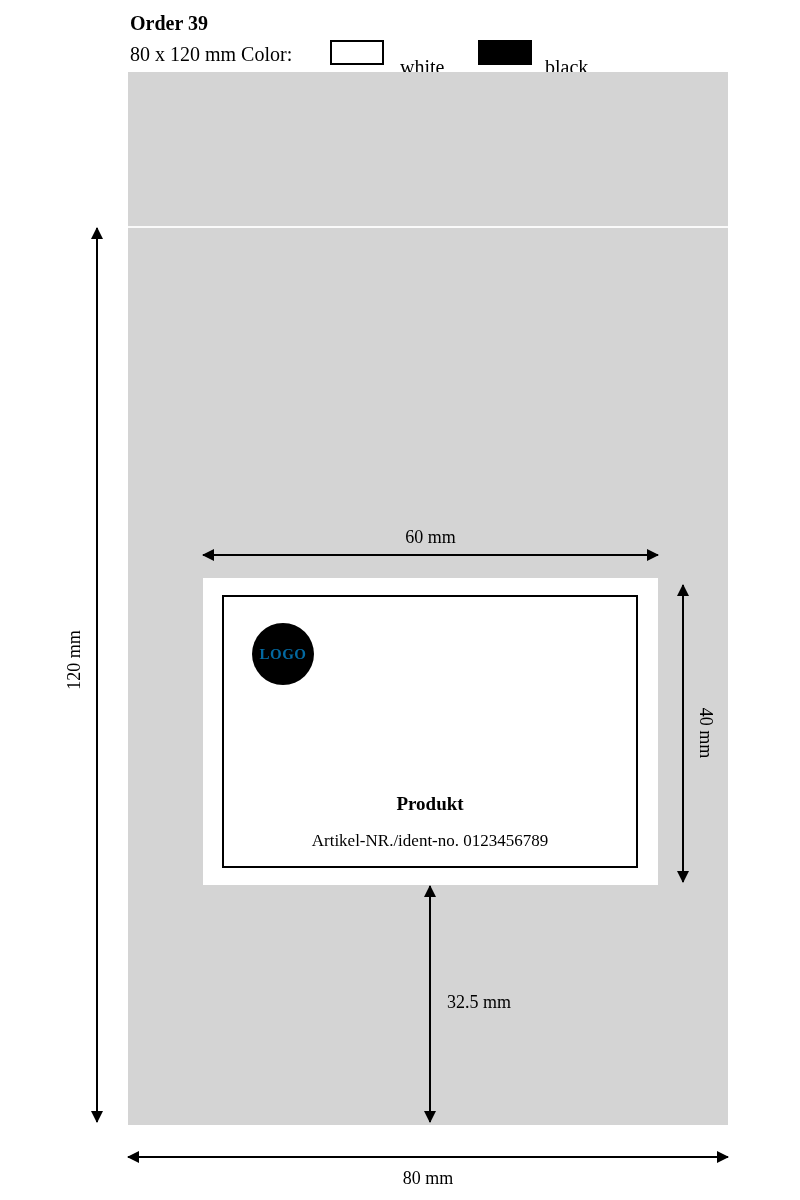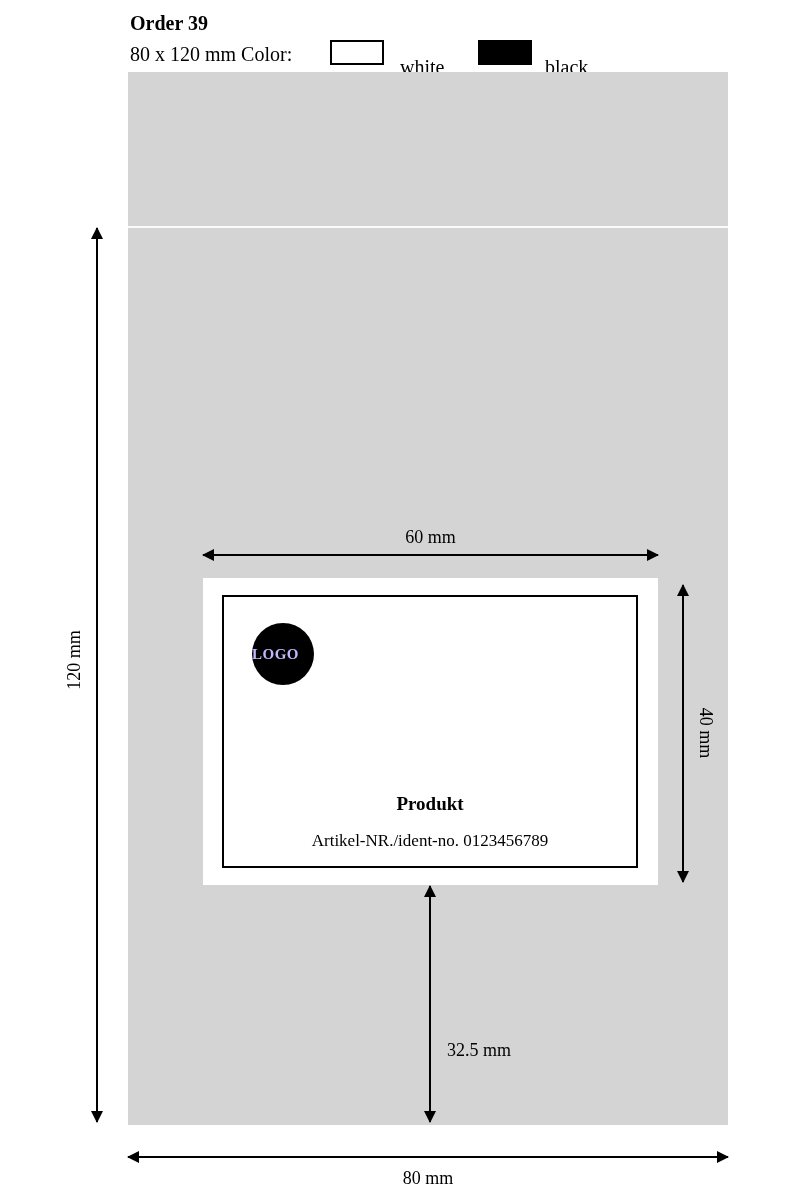--- a/index.html
+++ b/index.html
@@ -18,42 +18,42 @@
   .swatch-name.white{left:270px;}
   .swatch-name.black{left:415px;}
   
   .package{position:absolute;left:128px;top:72px;width:600px;height:1053px;background:#d4d4d4;}
   .flap-line{position:absolute;left:0;top:154px;width:100%;height:2px;background:#fafafa;}
   
   .label-pad{position:absolute;left:203px;top:578px;width:455px;height:307px;background:#ffffff;}
   .label-box{position:absolute;left:222px;top:595px;width:416px;height:273px;background:#ffffff;border:2px solid #000;box-sizing:border-box;}
   .logo-circle{
     position:absolute;left:28px;top:26px;width:62px;height:62px;border-radius:50%;
-    background:#000;color:#c4b5fd;display:flex;align-items:center;
+    background:#000;color:#0369a1;display:flex;align-items:center;justify-content:center;
     font-weight:bold;font-size:15px;letter-spacing:0.5px;
   }
   .product-group{position:absolute;left:0;top:124px;width:100%;text-align:center;font-weight:bold;font-size:19px;}
   .product{position:absolute;left:0;top:180px;width:100%;text-align:center;font-weight:bold;font-size:19px;margin-top:16px;}
   .article-line{position:absolute;left:0;top:234px;width:100%;text-align:center;font-size:17px;}
   
   .h-arrow{position:absolute;height:2px;background:#000;}
   .h-arrow::before{content:"";position:absolute;left:-1px;top:-5px;width:0;height:0;
     border:6px solid transparent;border-left:0;border-right:12px solid #000;}
   .h-arrow::after{content:"";position:absolute;right:-1px;top:-5px;width:0;height:0;
     border:6px solid transparent;border-right:0;border-left:12px solid #000;}
   .v-arrow{position:absolute;width:2px;background:#000;}
   .v-arrow::before{content:"";position:absolute;top:-1px;left:-5px;width:0;height:0;
     border:6px solid transparent;border-top:0;border-bottom:12px solid #000;}
   .v-arrow::after{content:"";position:absolute;bottom:-1px;left:-5px;width:0;height:0;
     border:6px solid transparent;border-bottom:0;border-top:12px solid #000;}
   .dim-label{position:absolute;font-size:18px;white-space:nowrap;}
   .dim-60{left:203px;top:527px;width:455px;text-align:center;}
   .dim-40{left:676px;top:723px;width:60px;height:20px;text-align:center;transform:rotate(90deg);}
   .dim-120{left:39px;top:650px;width:70px;height:20px;text-align:center;transform:rotate(-90deg);}
-  .dim-325{left:447px;top:992px;margin-top:48px;}
+  .dim-325{left:447px;top:992px;}
   .dim-80{left:128px;top:1168px;width:600px;text-align:center;}
   .arrow-60{left:203px;top:554px;width:455px;}
   .arrow-40{left:682px;top:585px;height:297px;}
   .arrow-120{left:96px;top:228px;height:894px;}
   .arrow-325{left:429px;top:886px;height:236px;}
   .arrow-80{left:128px;top:1156px;width:600px;}
 </style>
 </head>
 <body>
 

